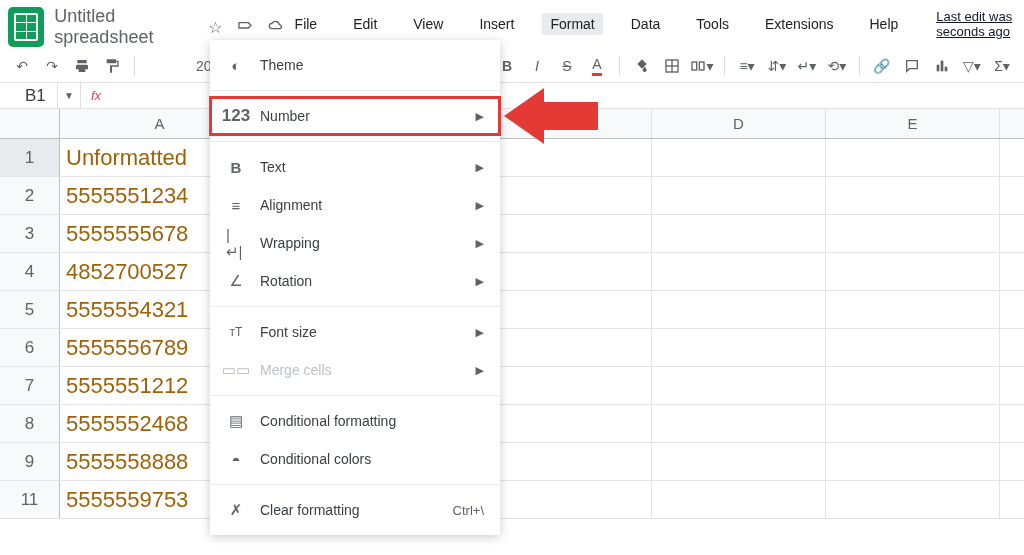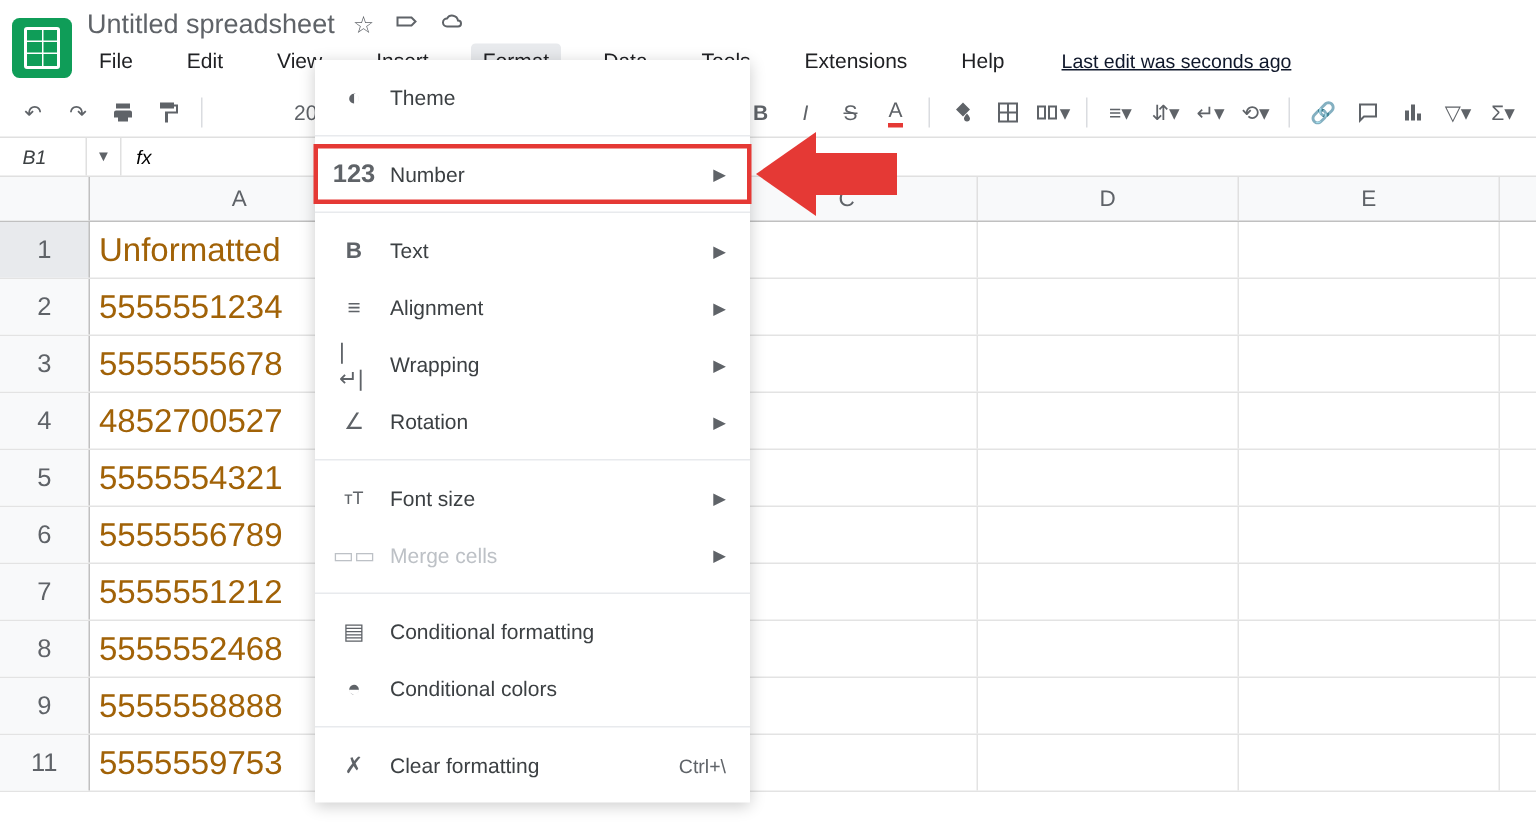--- a/index.html
+++ b/index.html
@@ -15,23 +15,23 @@
   .menubar .item { padding: 3px 8px; border-radius: 3px; cursor:pointer;}
   .menubar .item.active { background:#e8eaed; }
   .last-edit { color:#0f172a; text-decoration:underline; margin-left:10px; font-size:13px;}
 
   .toolbar { display:flex; align-items:center; padding:4px 10px; border-bottom:1px solid #e0e0e0; gap:6px; color:#5f6368; font-size:14px;}
   .tb-sep { width:1px; height:20px; background:#dadce0; margin:0 4px;}
   .tb-btn { width:24px; height:24px; display:flex; align-items:center; justify-content:center; cursor:pointer;}
   .zoom { padding:0 4px;margin-left:47px; }
 
   .formula-bar { display:flex; align-items:center; border-bottom:1px solid #e0e0e0; height:26px; }
-  .name-box { width:58px; padding:0 15px; font-size:13px; color:#3c4043; border-right:1px solid #e0e0e0; height:100%; display:flex; align-items:center;font-style:italic;}
+  .name-box { width:58px; padding:0 25px; font-size:17px; color:#3c4043; border-right:1px solid #e0e0e0; height:100%; display:flex; align-items:center;}
   .name-drop { color:#5f6368; font-size:10px; padding:0 6px; border-right:1px solid #e0e0e0; height:100%; display:flex; align-items:center;}
-  .fx { font-style:italic; color:#000000; padding:0 10px; font-size:13px;}
+  .fx { font-style:italic; color:#ef4444; padding:0 10px; font-size:13px;}
 
   .grid-wrap { position:relative; }
   .col-headers { display:flex; border-bottom:1px solid #c0c0c0; height:30px; background:#f8f9fa; }
   .corner { width:60px; border-right:1px solid #c0c0c0; background:#f8f9fa;}
   .col-h { border-right:1px solid #e0e0e0; display:flex; align-items:center; justify-content:center; color:#5f6368; font-size:15px;}
   .col-A { width:200px; }
   .col-B { width:218px; }
   .col-CDE { width:174px; }
 
   .row { display:flex; height:38px; border-bottom:1px solid #e3e3e3;}
@@ -68,21 +68,21 @@
   <div class="sheets-logo">
     <div class="inner">
         <div></div>
         <div></div>
         <div></div>
         <div></div>
         <div></div>
         <div></div>
       </div>
   </div>
-  <div style="display:flex; flex-direction:column; gap:2px;">
+  <div style="display:flex; flex-direction:row; gap:2px;">
     <div style="display:flex; align-items:center; gap:12px;">
       <span class="title-text">Untitled spreadsheet</span>
       <span class="title-icons">
         <span>☆</span>
         <span>
           <svg width="16" height="16" viewBox="0 0 24 24" fill="none" stroke="#5f6368" stroke-width="2">
               <path d="M3 7h14l4 4-4 4H3z"></path>
             </svg>
         </span>
         <span>

